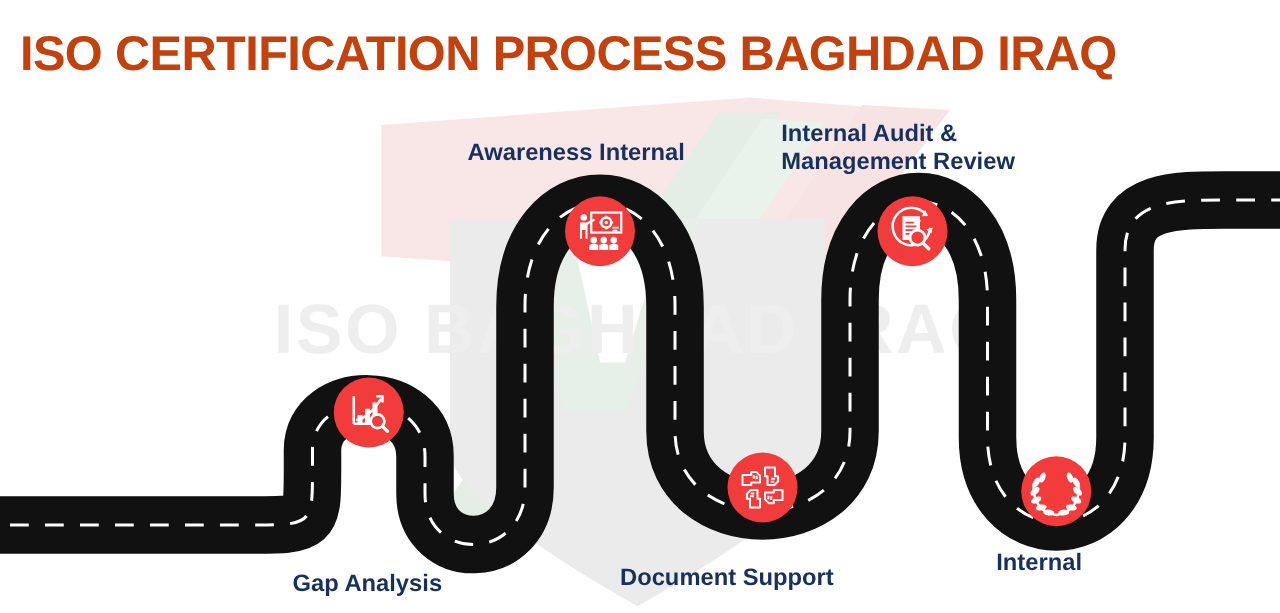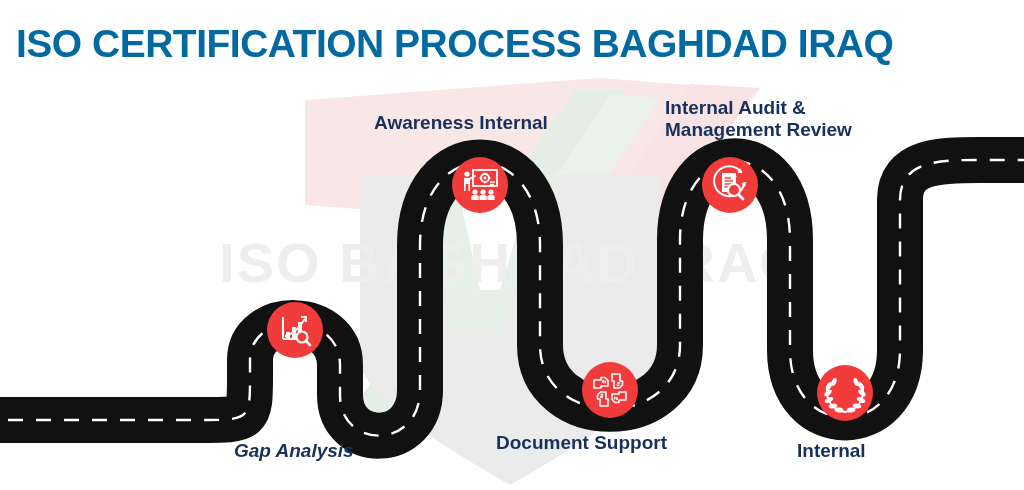--- a/index.html
+++ b/index.html
@@ -61,45 +61,45 @@
     width: 1024px;
   }
   .page-title {
     position: absolute;
     left: 16px;
     top: 22px;
     width: 1000px;
     font-size: 39px;
     font-weight: 700;
     letter-spacing: -0.5px;
-    color: #0369a1;
+    color: #c2410c;
     white-space: nowrap;
   }
 
   #label-layer {
     position: absolute;
     left: 0;
     top: 0;
     width: 1024px;
     height: 490px;
   }
   .step-label {
     position: absolute;
     font-size: 19px;
     font-weight: 700;
     color: #17305c;
     line-height: 1.18;
     white-space: pre-line;
     text-align: left;
   }
 
-  .lbl-gap       { left: 234px; top: 440px; font-style: italic; }
+  .lbl-gap       { left: 234px; top: 457px; }
   .lbl-awareness { left: 374px; top: 112px; }
-  .lbl-audit     { left: 625px; top: 97px; margin-left: 40px;  }
-  .lbl-document  { left: 496px; top: 432px; }
+  .lbl-audit     { left: 625px; top: 97px;  }
+  .lbl-document  { left: 496px; top: 452px; }
   .lbl-certified { left: 797px; top: 440px; }
 
   .icon-node {
     position: absolute;
     width: 56px;
     height: 56px;
     border-radius: 50%;
     background: #f23b3b;
     display: flex;
     align-items: center;

